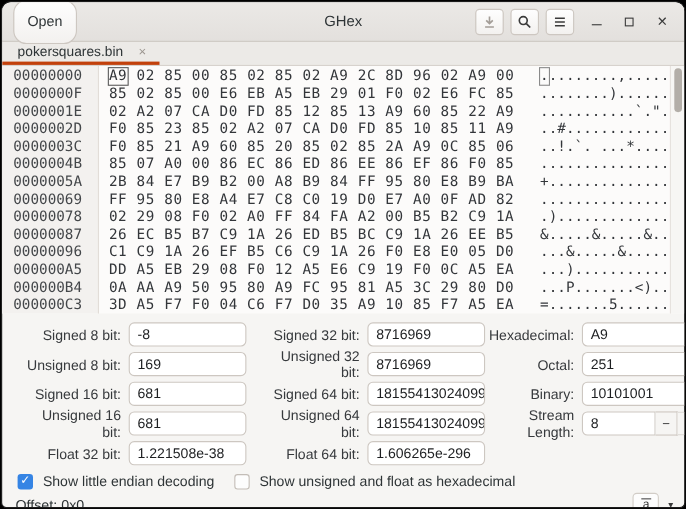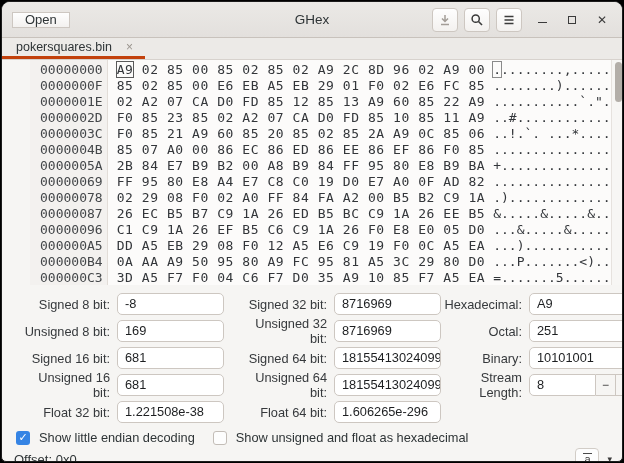--- a/index.html
+++ b/index.html
@@ -6,22 +6,22 @@
   html,body { width:624px; height:463px; background:#000; overflow:hidden;
               font-family:"Liberation Sans", sans-serif; }
   .window{ width:622px; height:461px; margin:1px; background:#f6f5f3;
            border:1px solid #1c1c1c; border-radius:9px 9px 5px 5px;
            display:flex; flex-direction:column; overflow:hidden; }
 
   
   .titlebar{ height:36px; background:linear-gradient(#ebe9e6,#e3e0dd);
              border-bottom:1px solid #c8c2bc; display:flex; align-items:center;
              padding:0 10px; position:relative; flex:none; }
-  .open-btn{ height:16px; padding:0 12px; background:linear-gradient(#fefefe,#f3f1ef);
-             border:1px solid #cdc7c1; border-radius:0; font-size:13px; color:#2e3436;
+  .open-btn{ height:40px; padding:0 12px; background:linear-gradient(#fefefe,#f3f1ef);
+             border:1px solid #cdc7c1; border-radius:12px; font-size:13px; color:#2e3436;
              display:flex; align-items:center; }
   .win-title{ position:absolute; left:0; right:0; text-align:center; font-weight:normal;
               font-size:13.5px; color:#2e3436; pointer-events:none; }
   .tb-right{ margin-left:auto; display:flex; align-items:center; gap:6px; z-index:1; }
   .sq-btn{ width:26px; height:24px; background:linear-gradient(#fefefe,#f3f1ef);
            border:1px solid #cdc7c1; border-radius:4px; display:flex;
            align-items:center; justify-content:center; }
   .winctl{ width:20px; height:20px; display:flex; align-items:center; justify-content:center;
            color:#3b3b3b; font-size:12px; margin-left:4px; }
   .max-glyph{ width:8px; height:8px; border:1.2px solid #3b3b3b; }
@@ -29,21 +29,21 @@
 
   
   .tabbar{ height:22px; background:#eceae7; display:flex; align-items:stretch;
            border-bottom:1px solid #d7d2cd; flex:none; }
   .tab{ display:flex; align-items:center; gap:14px; padding:0 12px 0 14px;
         border-bottom:3px solid #c2410c; font-size:12.5px; color:#2e3436; }
   .tab-close{ color:#9a948e; font-size:12px; line-height:1; }
 
   
   .hexarea{ flex:none; height:225px; background:#fcfbfa; display:flex;
-            font-family:"DejaVu Sans Mono", monospace; font-size:13px;margin-left:28px; }
+            font-family:"DejaVu Sans Mono", monospace; font-size:13px; }
   .offset-col{ width:88px; background:#f3f1ef; border-right:1px solid #e2ddd8;
                padding:2px 0 0 10px; color:#44474a; }
   .offset-col div, .hex-col div, .ascii-col div{ height:16px; line-height:16px; white-space:pre; }
   .hex-col{ flex:1; padding:2px 0 0 9px; color:#33363a; letter-spacing:.55px; }
   .ascii-col{ width:126px; padding:2px 0 0 8px; color:#33363a; }
   .cur{ outline:1px solid #5a5a5a; outline-offset:0px; }
   .curA{ outline:1px solid #8a8a8a; }
   .vscroll{ width:13px; background:#f7f6f4; border-left:1px solid #e6e2de; position:relative; }
   .vthumb{ position:absolute; top:2px; left:3px; width:7px; height:40px;
            background:#b3aea8; border-radius:4px; }

